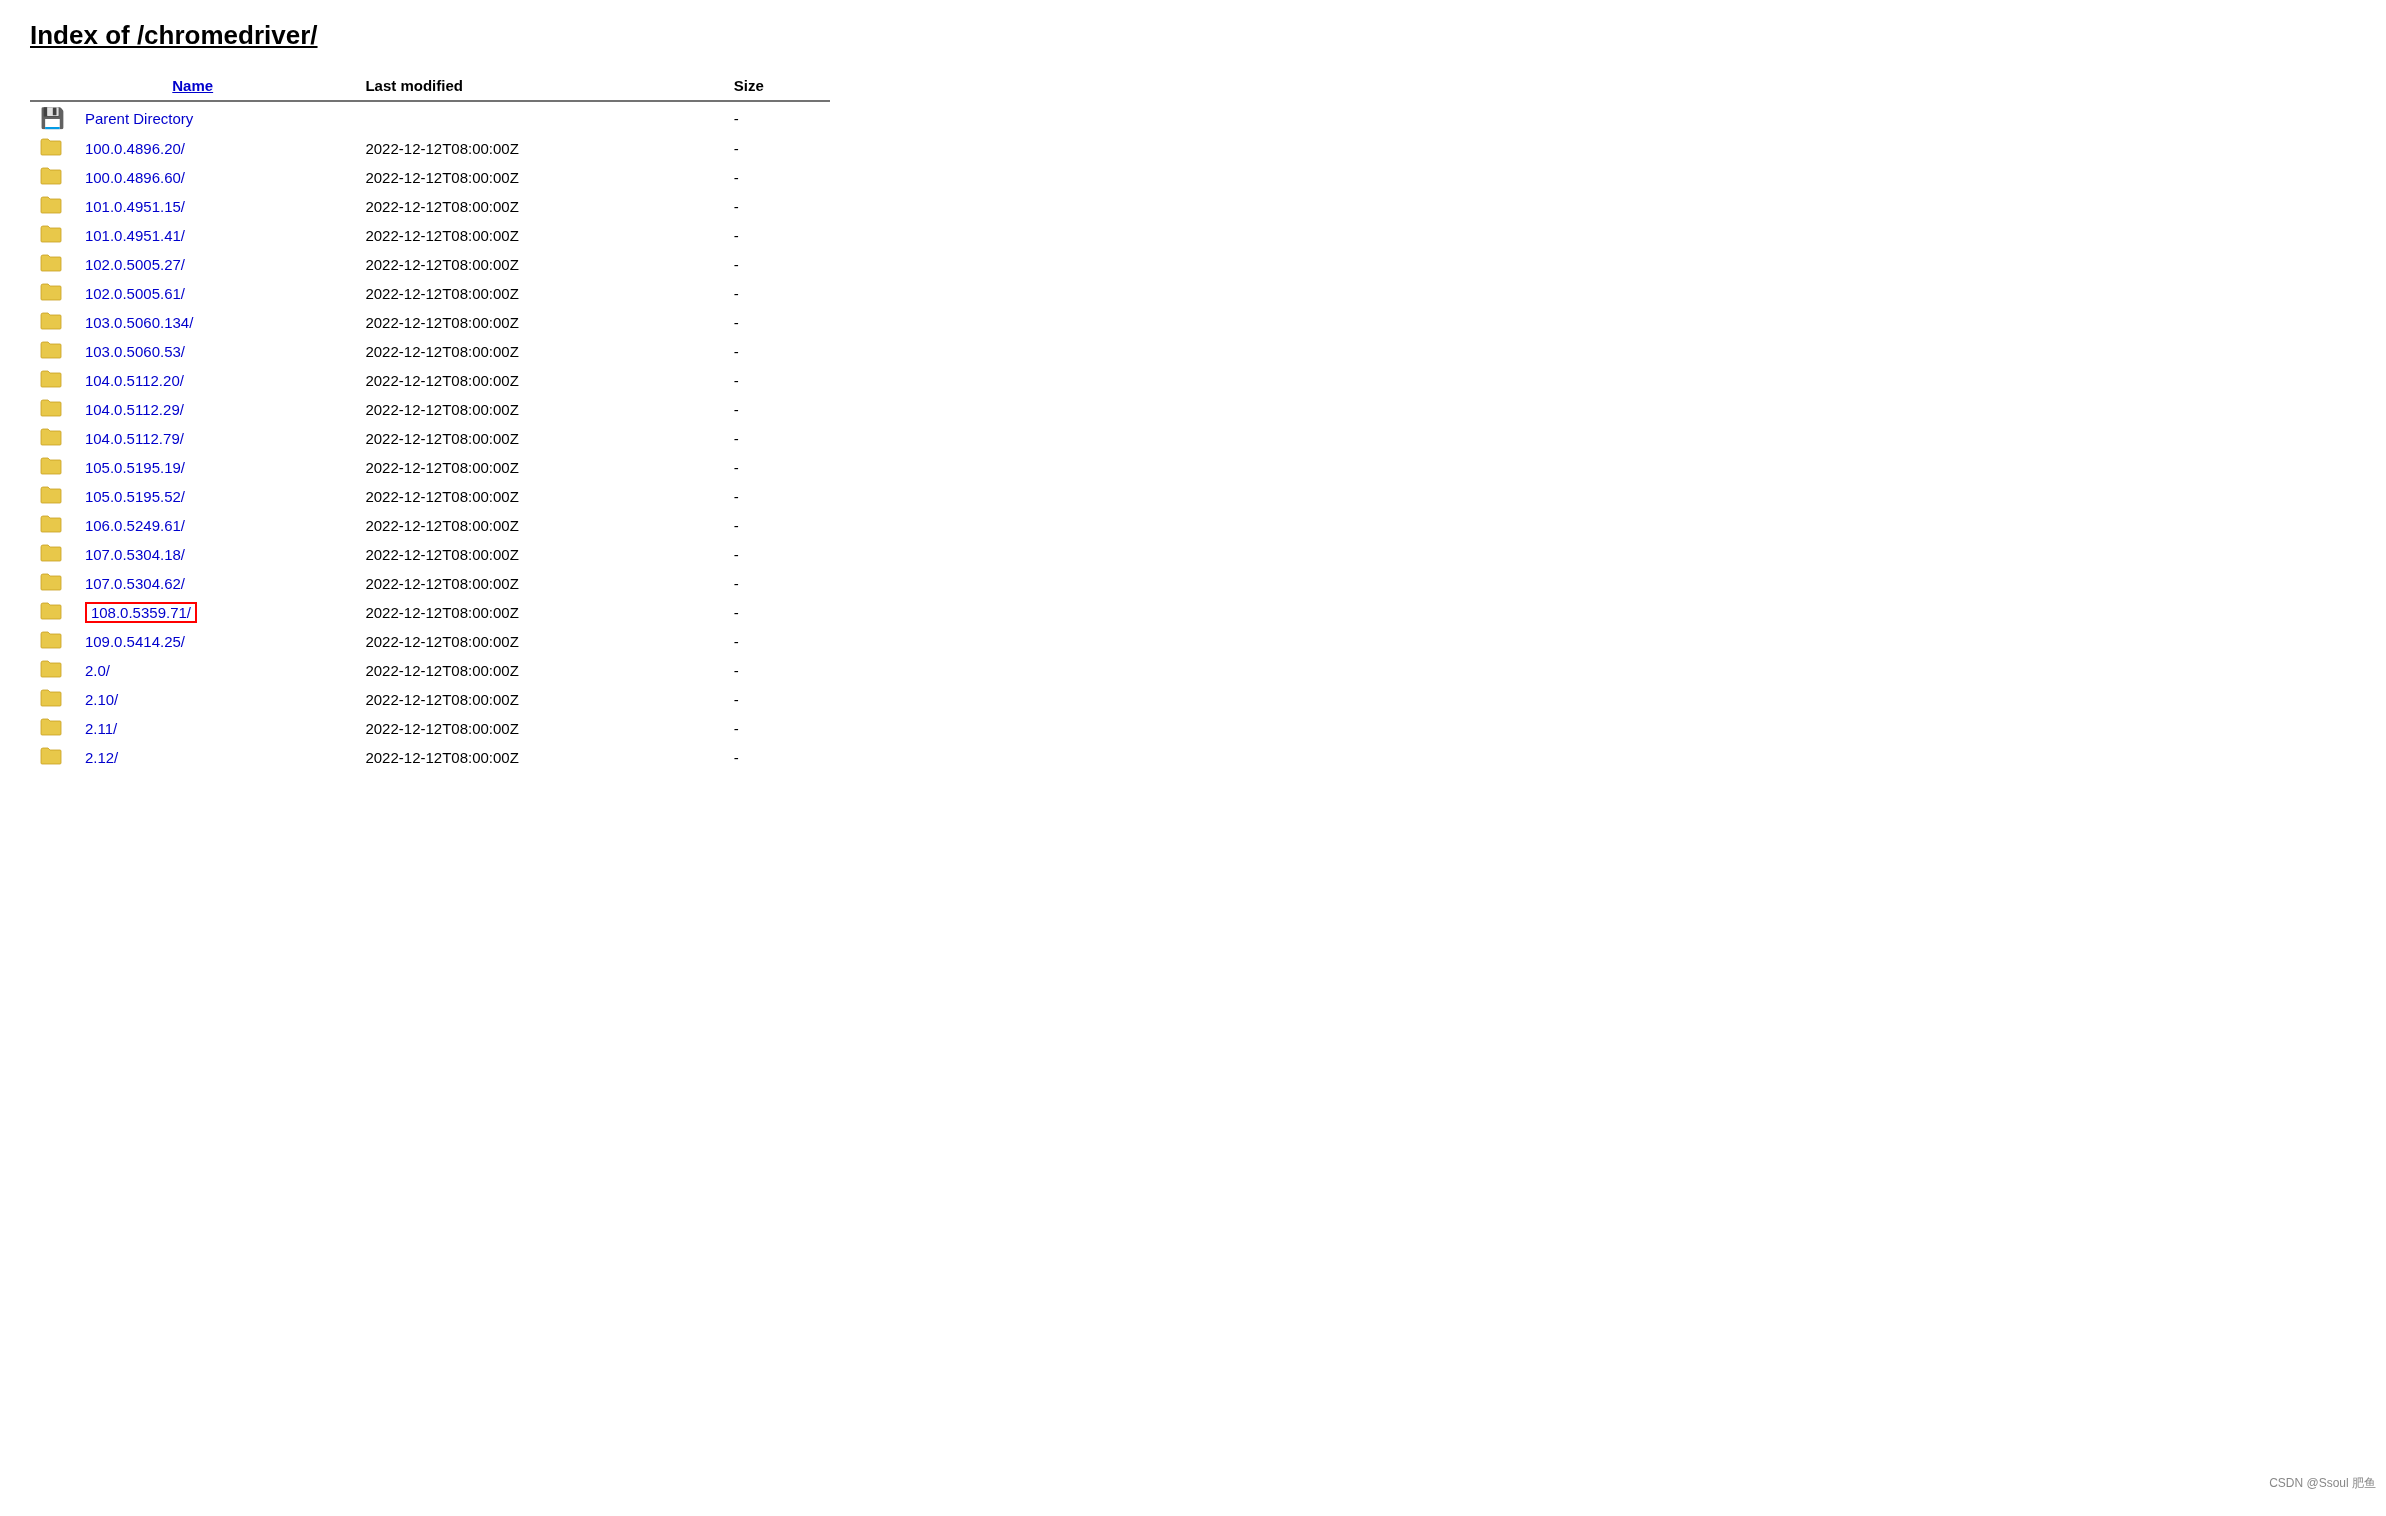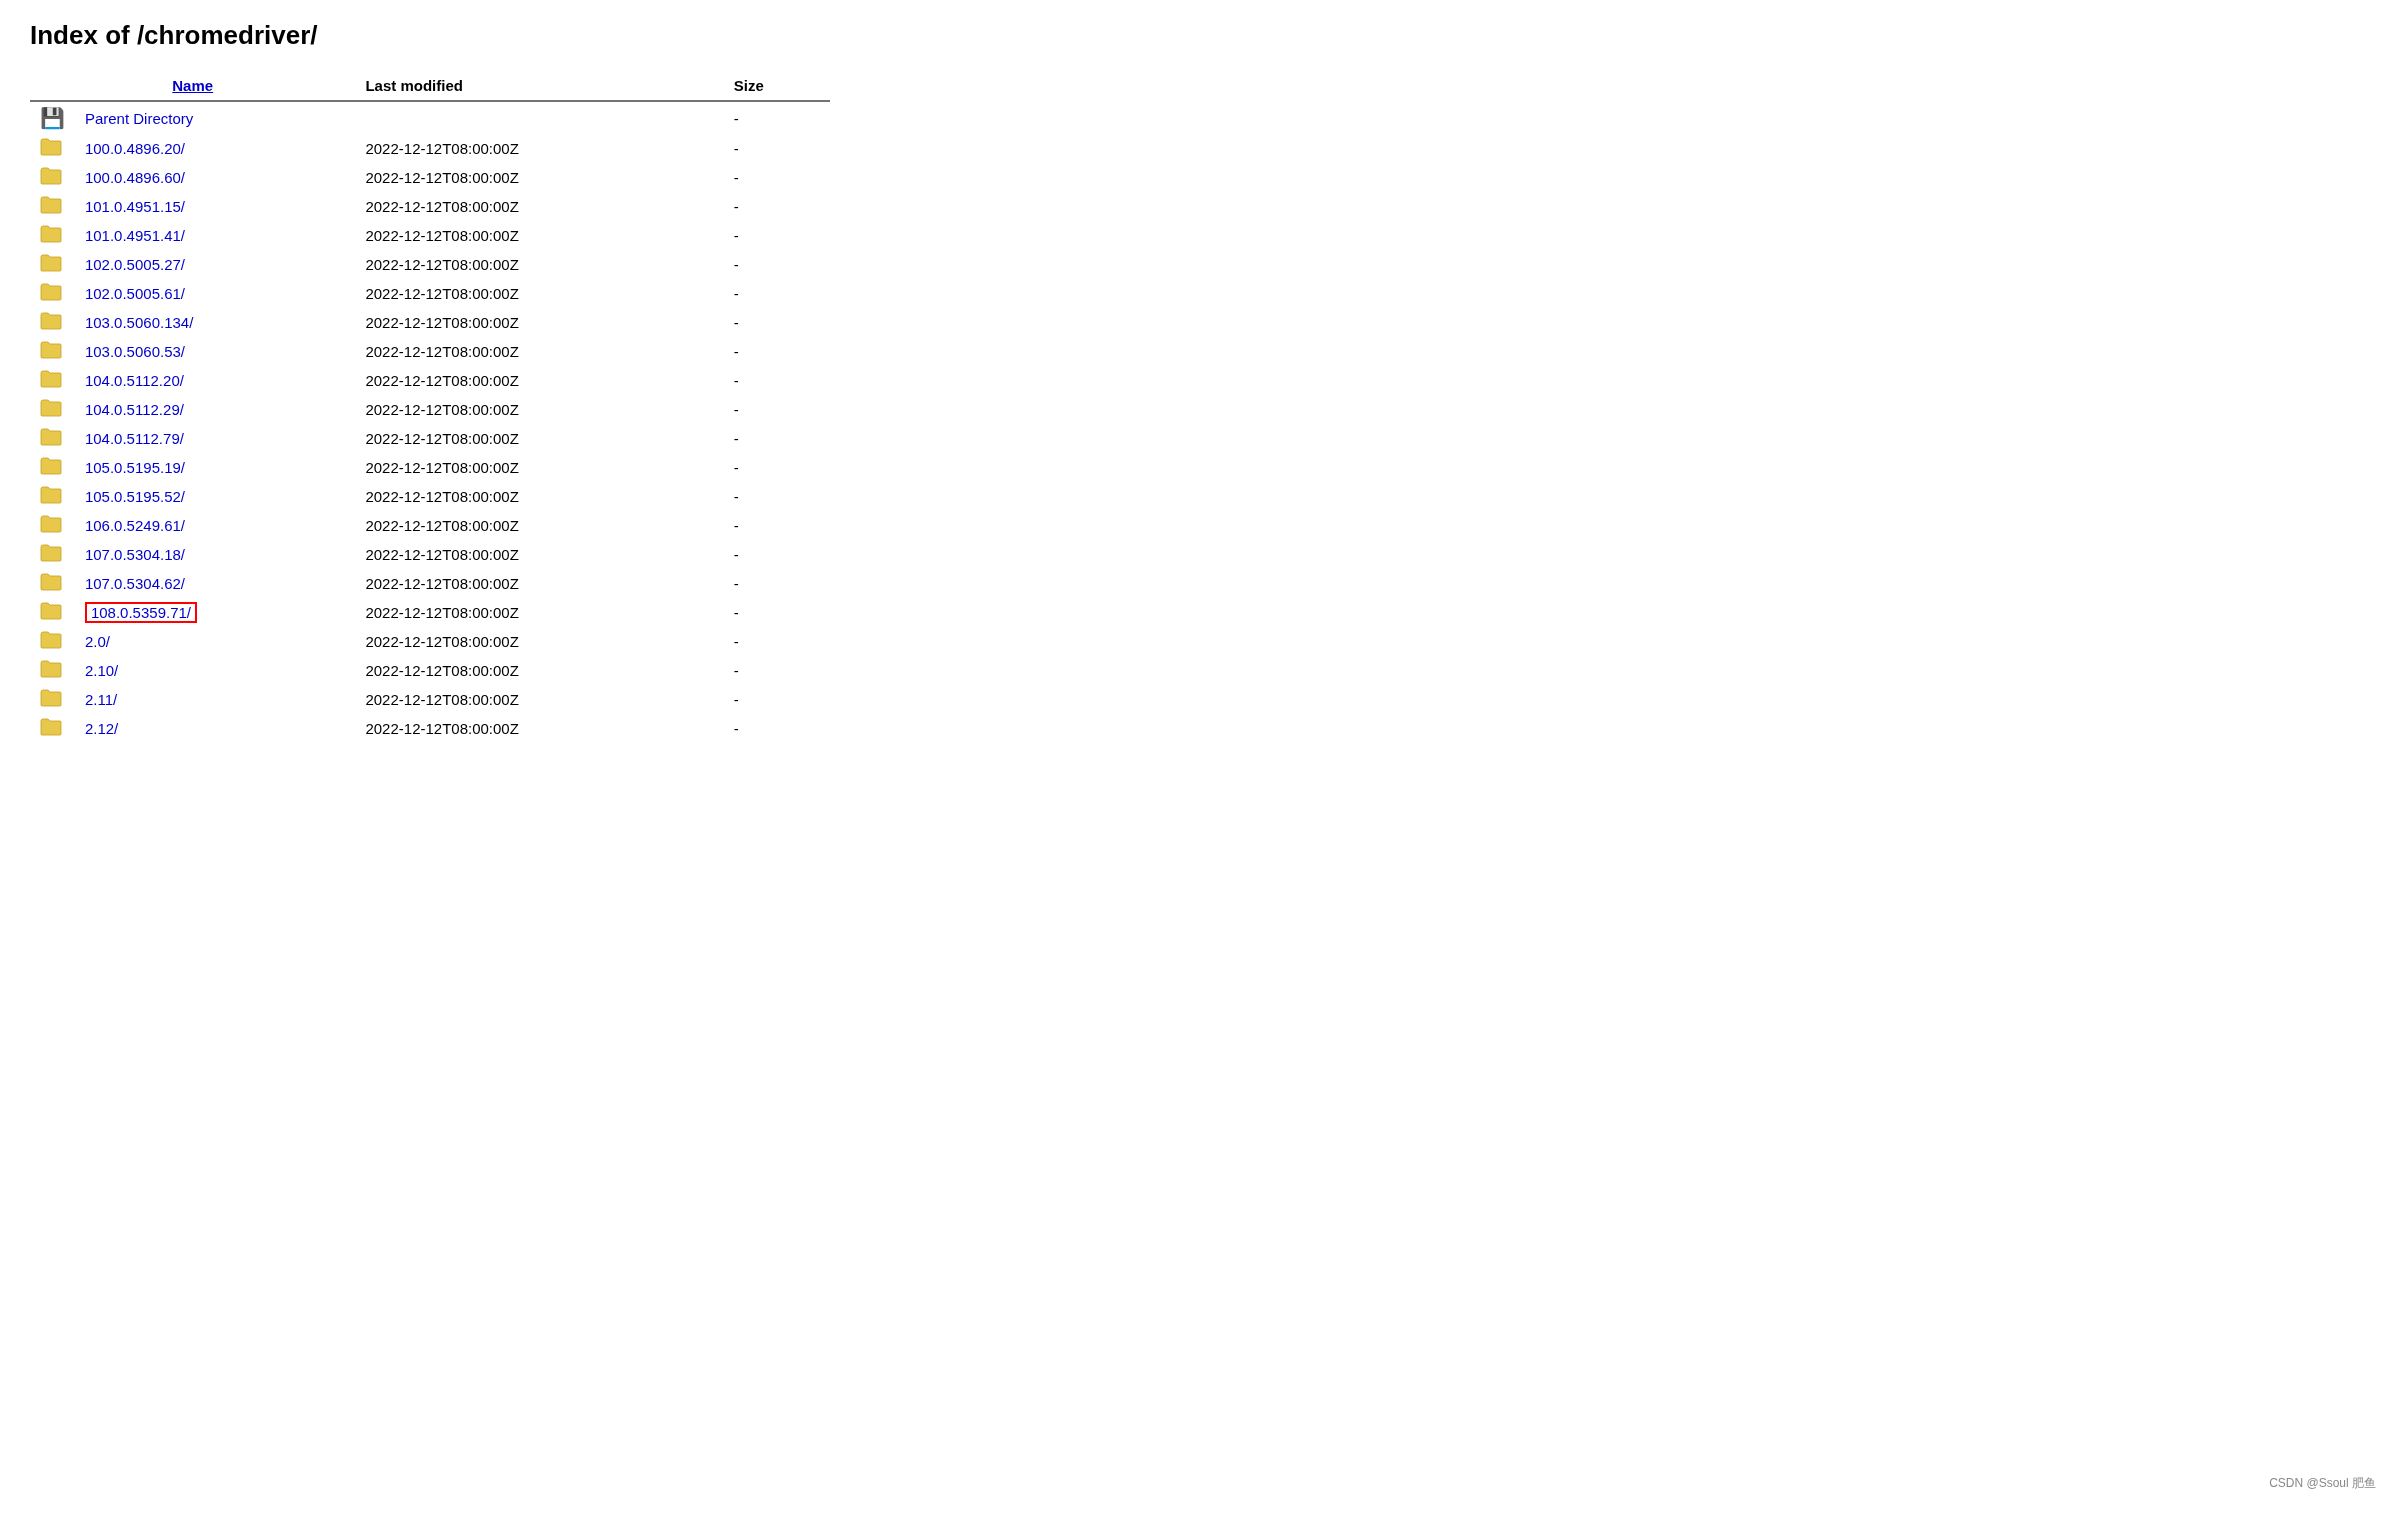--- a/index.html
+++ b/index.html
@@ -13,20 +13,21 @@
       font-size: 15px;
       background: #ffffff;
       color: #000000;
       padding: 20px 30px;
     }
 
     h1 {
       font-size: 26px;
       font-weight: bold;
       margin-bottom: 20px;
+      text-decoration: underline;
     }
 
     table {
       border-collapse: collapse;
       width: 100%;
       max-width: 800px;
     }
 
     thead tr {
       border-bottom: 2px solid #737373;
@@ -305,20 +306,32 @@
         <td class="size-cell">-</td>
       </tr>
       <tr>
         <td style="width: 30px;">
         <span style="display:inline-block; vertical-align:middle;">
           <svg width="22" height="18" viewBox="0 0 22 18" xmlns="http://www.w3.org/2000/svg">
             <path d="M1 3 Q1 1 3 1 L8 1 L10 3 L20 3 Q21 3 21 4 L21 16 Q21 17 20 17 L2 17 Q1 17 1 16 Z" fill="#E8C84A" stroke="#C8A020" stroke-width="0.8"></path>
           </svg>
         </span>
       </td>
+        <td class="name-cell"><a href="109.0.5414.25/" class="dir-link">109.0.5414.25/</a></td>
+        <td class="date-cell">2022-12-12T08:00:00Z</td>
+        <td class="size-cell">-</td>
+      </tr>
+      <tr>
+        <td style="width: 30px;">
+        <span style="display:inline-block; vertical-align:middle;">
+          <svg width="22" height="18" viewBox="0 0 22 18" xmlns="http://www.w3.org/2000/svg">
+            <path d="M1 3 Q1 1 3 1 L8 1 L10 3 L20 3 Q21 3 21 4 L21 16 Q21 17 20 17 L2 17 Q1 17 1 16 Z" fill="#E8C84A" stroke="#C8A020" stroke-width="0.8"></path>
+          </svg>
+        </span>
+      </td>
         <td class="name-cell"><a href="2.0/" class="dir-link">2.0/</a></td>
         <td class="date-cell">2022-12-12T08:00:00Z</td>
         <td class="size-cell">-</td>
       </tr>
       <tr>
         <td style="width: 30px;">
         <span style="display:inline-block; vertical-align:middle;">
           <svg width="22" height="18" viewBox="0 0 22 18" xmlns="http://www.w3.org/2000/svg">
             <path d="M1 3 Q1 1 3 1 L8 1 L10 3 L20 3 Q21 3 21 4 L21 16 Q21 17 20 17 L2 17 Q1 17 1 16 Z" fill="#E8C84A" stroke="#C8A020" stroke-width="0.8"></path>
           </svg>

